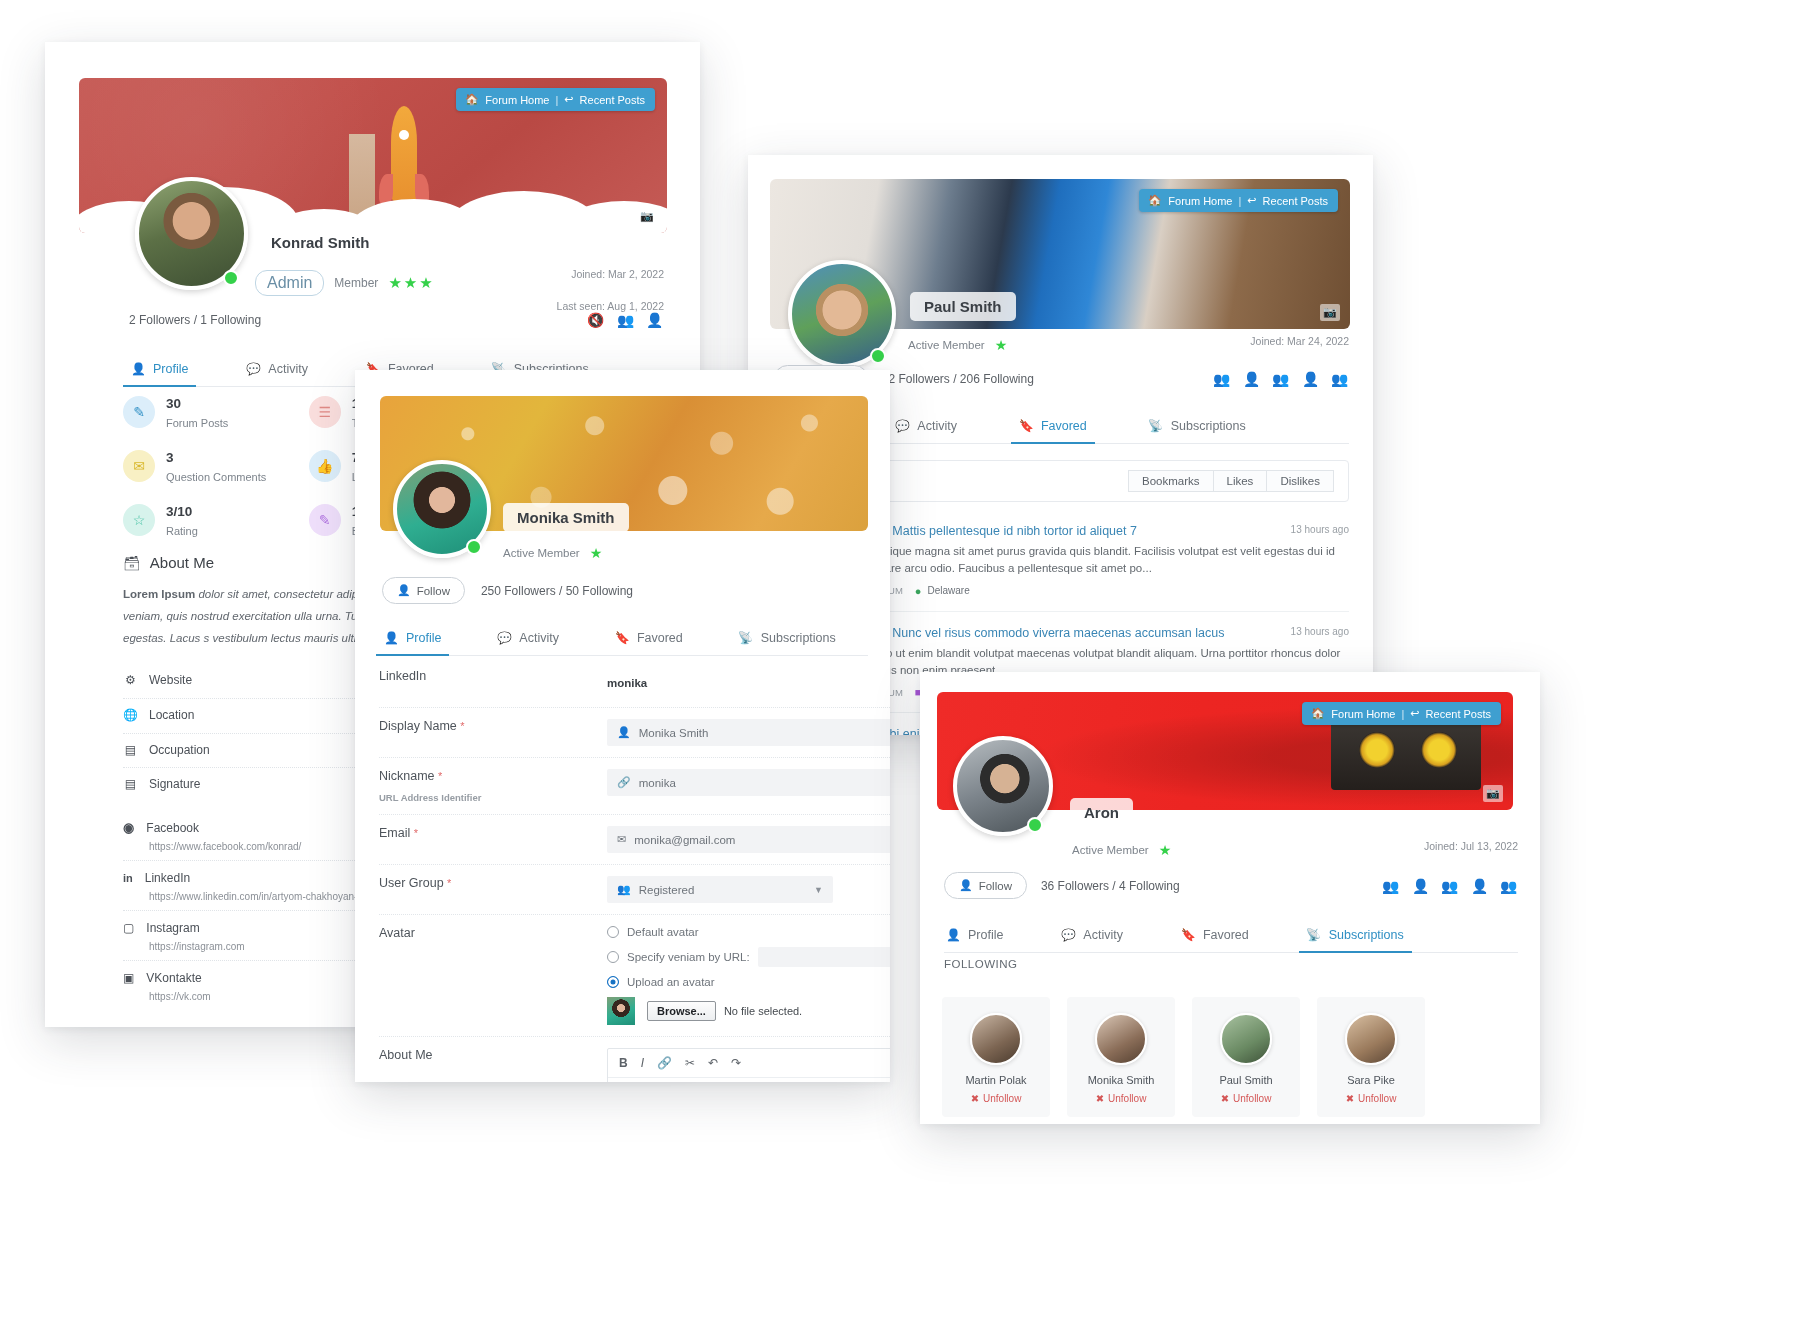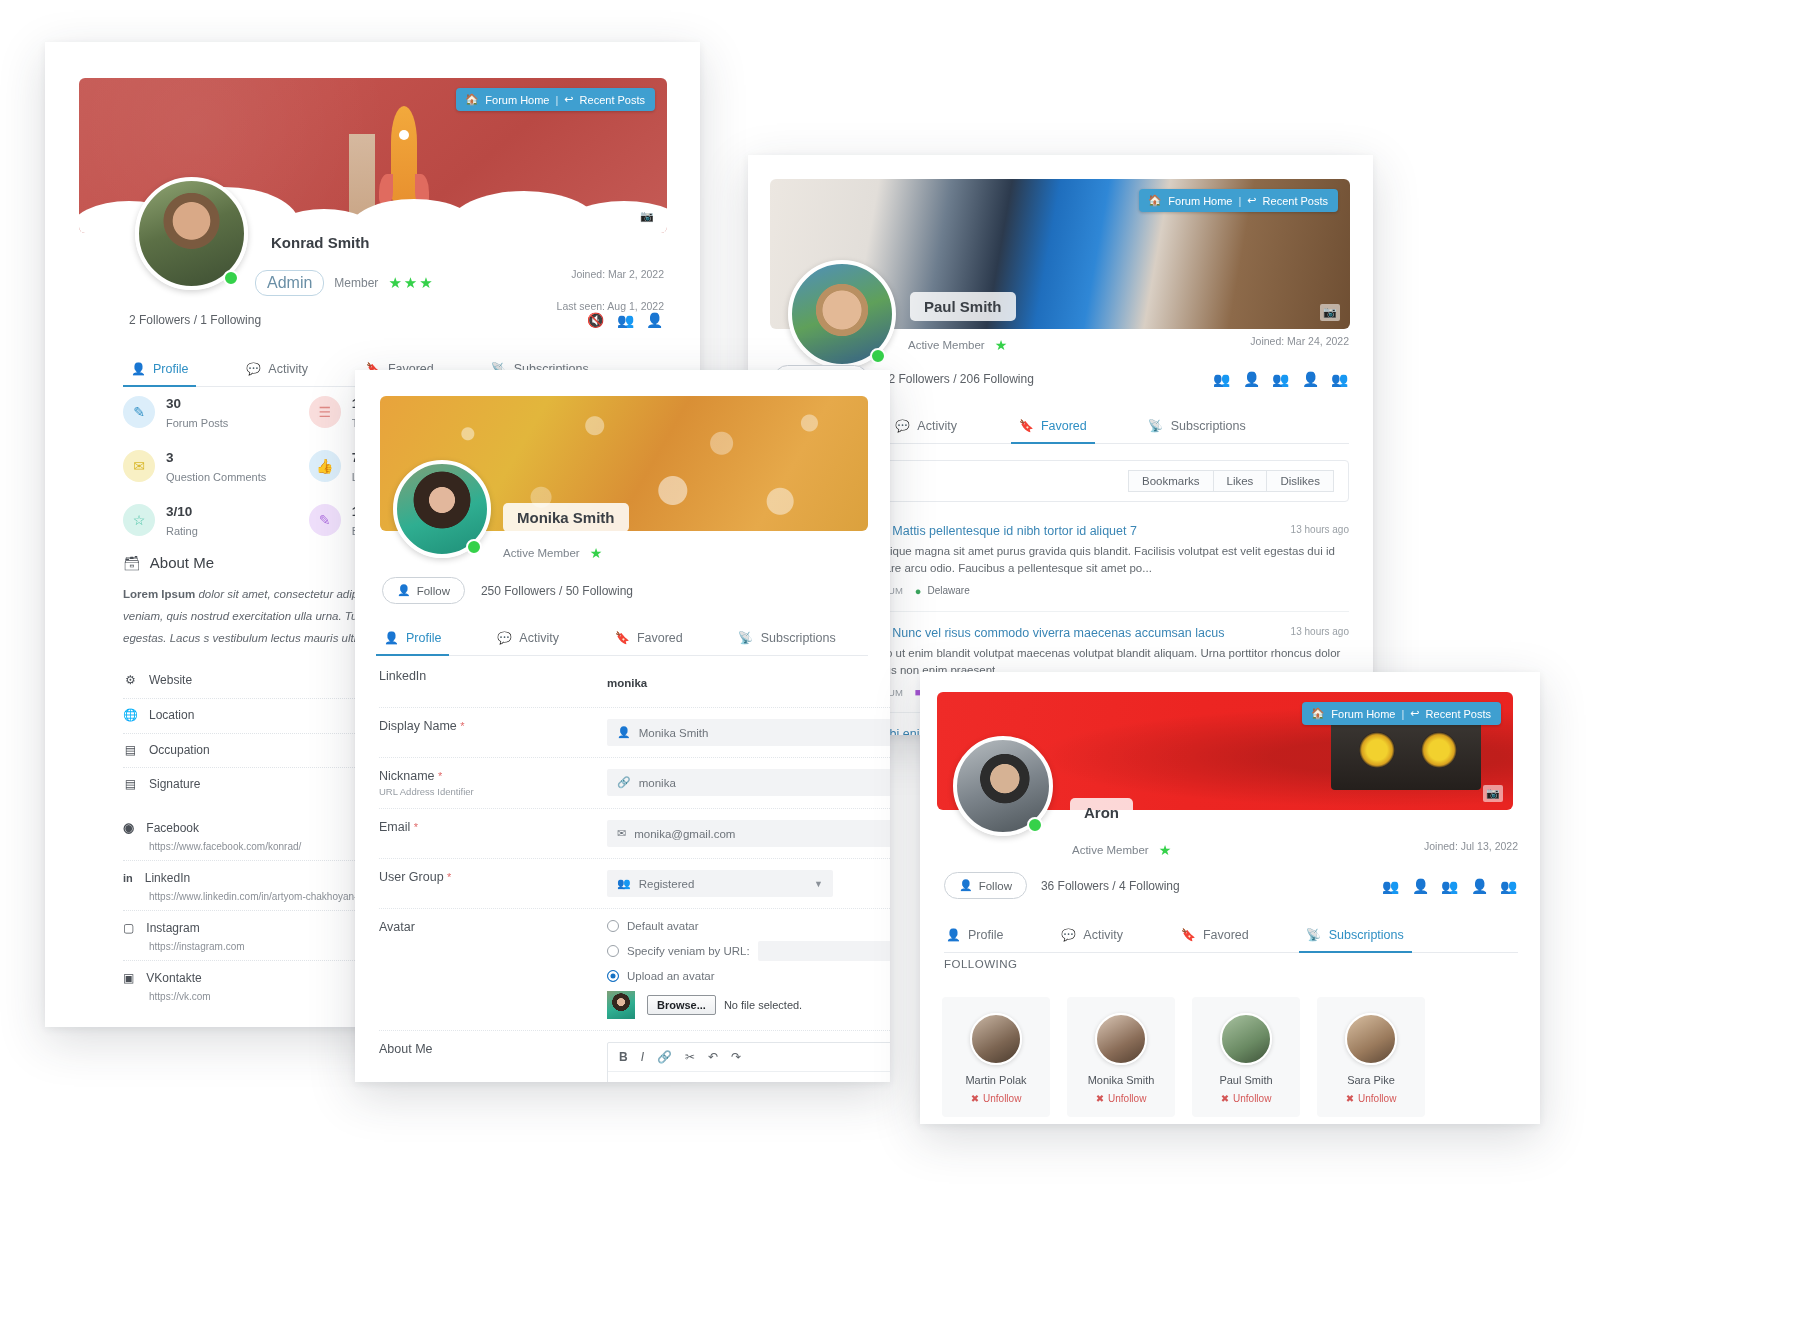--- a/index.html
+++ b/index.html
@@ -125,21 +125,21 @@
   .social-item { border-bottom: 1px dotted #e0e4e8; padding: 10px 0 8px 0; }
   .social-name { display: flex; align-items: center; gap: 12px; font-size: 12px; color: #4b5057; }
   .social-url { font-size: 10px; color: #8b9097; margin: 6px 0 0 26px; }
 
   
   .form-row {
     display: flex; align-items: flex-start;
     border-bottom: 1px dotted #e2e6ea; padding: 11px 0;
   }
   .form-label { width: 228px; flex: none; font-size: 12.5px; color: #4e545b; }
-  .form-sub { font-size: 9.5px; color: #979da4; margin-top: 3px; }
+  .form-sub { font-size: 9.5px; color: #979da4; margin-top: 9px; font-weight: bold; }
   .req { color: #e06a6a; font-size: 11px; }
   .form-field { flex: 1; }
   .inp {
     background: #f2f3f5; border: none; border-radius: 2px;
     height: 27px; display: flex; align-items: center; gap: 8px;
     padding: 0 10px; font-size: 11.5px; color: #6e747b;
   }
   .inp .ic { color: #6b727a; font-size: 11px; }
   .inp.strong { background: transparent; font-weight: bold; color: #3b4046; padding-left: 0; }
   .sel { justify-content: space-between; }

